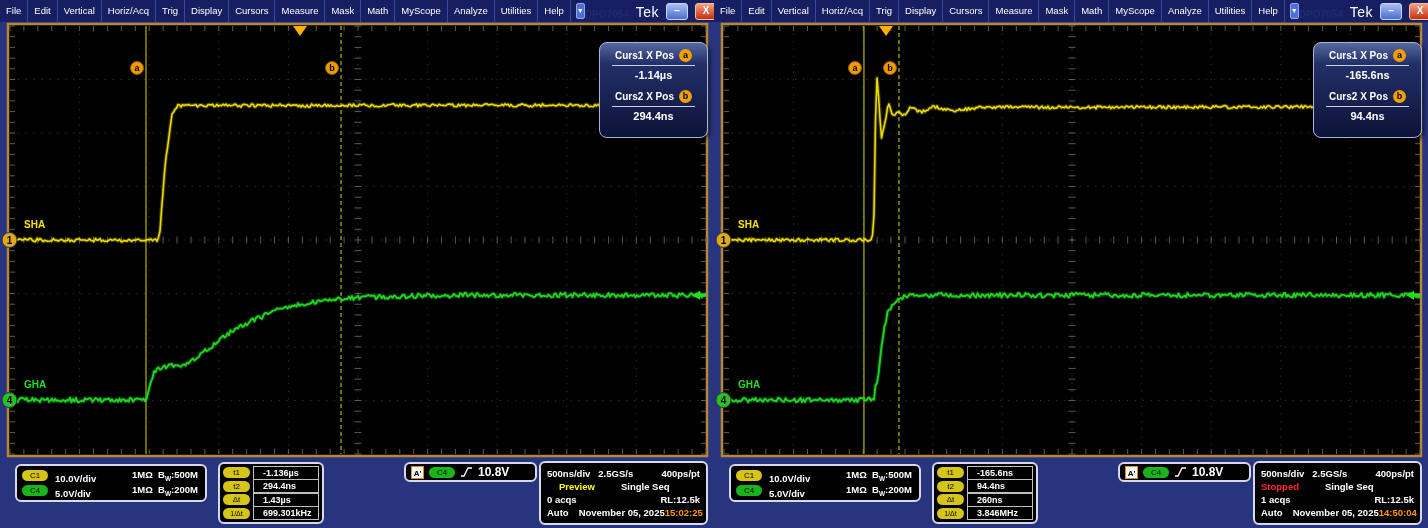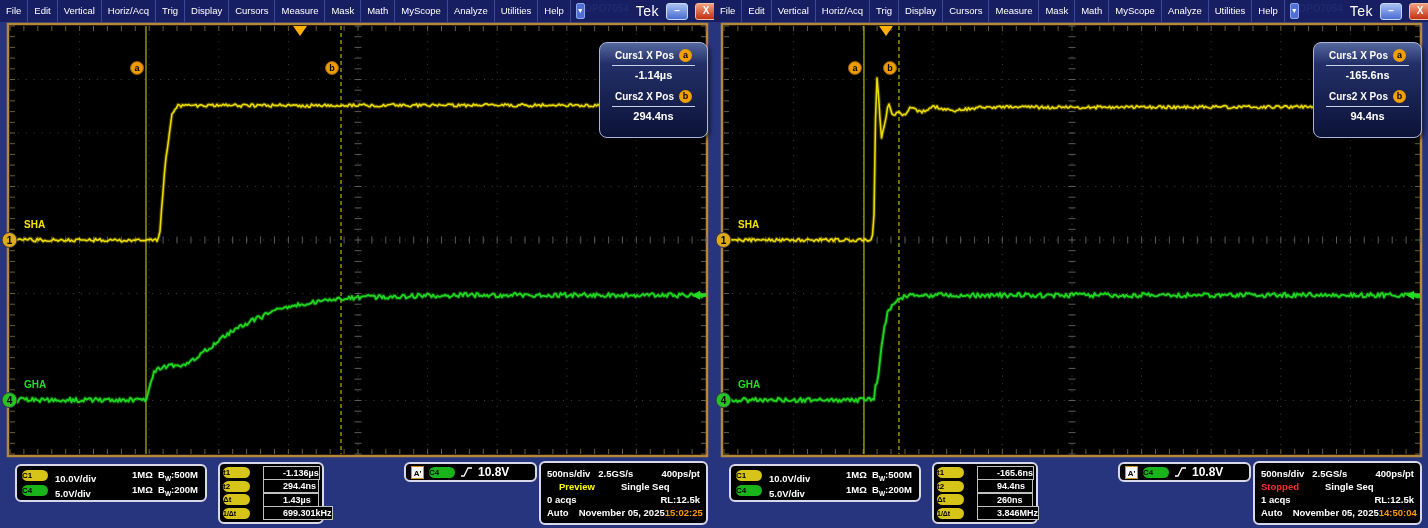--- a/index.html
+++ b/index.html
@@ -5,21 +5,21 @@
   html,body{margin:0;padding:0;background:#0a0f35;}
   body{font-family:"Liberation Sans",sans-serif;}
   .app{width:1428px;height:528px;display:flex;overflow:hidden;}
   .panel{width:714px;height:460px;position:relative;background:#26357e;flex:0 0 714px;}
 
   
   .menubar{height:22px;background:#171e61;display:flex;align-items:center;position:relative;z-index:6;}
   .menus{display:flex;align-items:center;height:100%;}
   .menu-item{font-size:9.5px;color:#ffffff;padding:0 6px;line-height:22px;border-right:1px solid #3c489c;white-space:nowrap;cursor:default;}
   .menu-dd{width:16px;height:14px;background:#4f6fd4;border:1px solid #8fa6ec;border-radius:2px;margin-left:5px;color:#fff;font-size:7px;text-align:center;line-height:13px;}
-  .win-right{margin-left:auto;display:flex;align-items:flex-start;gap:7px;padding-right:5px;}
+  .win-right{margin-left:auto;display:flex;align-items:flex-end;gap:7px;padding-right:5px;}
   .model{font-size:10px;font-weight:bold;color:#202970;}
   .logo{font-size:14px;font-weight:normal;color:#ffffff;letter-spacing:.5px;}
   .wbtn{width:20px;height:15px;border-radius:3px;font-size:10px;font-weight:bold;color:#fff;text-align:center;line-height:14px;}
   .wbtn.min{background:linear-gradient(180deg,#a8c0f4,#4a6cd0);border:1px solid #c8d8f8;}
   .wbtn.close{background:linear-gradient(180deg,#f4a080,#c23014);border:1px solid #f0c0a0;}
 
   
   .display{position:relative;height:436px;background:#26357e;}
   svg.scope{position:absolute;left:0;top:0;display:block;}
   .readout{position:absolute;left:599px;top:20px;width:107px;height:94px;
@@ -28,28 +28,28 @@
   .ro-label-row{display:flex;justify-content:center;align-items:center;gap:5px;height:15px;margin-top:5px;font-size:10px;font-weight:bold;}
   .ro-badge{width:13px;height:13px;border-radius:50%;background:#f0a000;color:#000;font-size:9px;font-weight:bold;text-align:center;line-height:13px;flex:0 0 13px;}
   .ro-sep{height:1px;background:#c9cfe6;margin:2px 12px 1px 12px;}
   .ro-value{text-align:center;font-size:11px;font-weight:bold;height:17px;line-height:17px;}
 
   
   .statusbar{position:absolute;left:0;top:458px;width:714px;height:70px;background:#26357e;}
   .sbox{position:absolute;background:#000;border:2px solid #d8d8e8;border-radius:6px;box-sizing:border-box;color:#fff;}
   .ch-box{left:15px;top:6px;width:192px;height:38px;padding:2px 5px;display:flex;flex-direction:column;justify-content:space-around;}
   .ch-row{display:flex;align-items:center;height:15px;}
-  .pill{min-width:26px;height:11px;border-radius:6px;color:#000;font-size:8px;font-weight:bold;line-height:11px;box-sizing:border-box;}
+  .pill{min-width:26px;height:11px;border-radius:6px;color:#000;font-size:8px;font-weight:normal;text-align:center;line-height:11px;box-sizing:border-box;}
   .ch-scale{font-size:9.5px;font-weight:bold;margin-left:7px;margin-top:6px;}
   .ch-right{margin-left:auto;font-size:9.5px;font-weight:bold;padding-right:2px;}
   sub.bw{font-size:6.5px;}
   .cur-box{left:218px;top:4px;width:106px;height:62px;padding:2px 3px;display:flex;flex-direction:column;justify-content:space-around;}
   .cur-row{display:flex;align-items:center;height:13px;}
   .cur-pill{width:27px;flex:0 0 27px;}
-  .cur-val{flex:1;border:1px solid #c0c0c0;height:12px;line-height:12px;font-size:9px;font-weight:bold;padding-left:19px;margin-left:13px;background:#000;}
+  .cur-val{flex:1;border:1px solid #c0c0c0;height:12px;line-height:12px;font-size:9px;font-weight:bold;padding-left:9px;margin-left:3px;background:#000;}
   .trig-box{left:404px;top:4px;width:133px;height:20px;display:flex;align-items:center;padding:0 5px;gap:5px;}
   .trig-a{width:13px;height:13px;background:#f8f8f8;border:1px solid #d09020;color:#000;font-size:8px;font-weight:bold;text-align:center;line-height:13px;box-sizing:border-box;}
   .trig-level{font-size:12px;font-weight:bold;}
   .tb-box{left:539px;top:3px;width:169px;height:64px;padding:4px 6px;display:flex;flex-direction:column;justify-content:space-between;}
   .tb-row{display:flex;align-items:center;font-size:9.5px;font-weight:bold;height:13px;white-space:nowrap;}
   .tb-mid{margin-left:8px;}
   .tb-right{margin-left:auto;}
   .tb-mode{margin-left:26px;}
   .tb-date{margin-left:10px;}
   .tb-time{margin-left:auto;color:#ff9900;}

